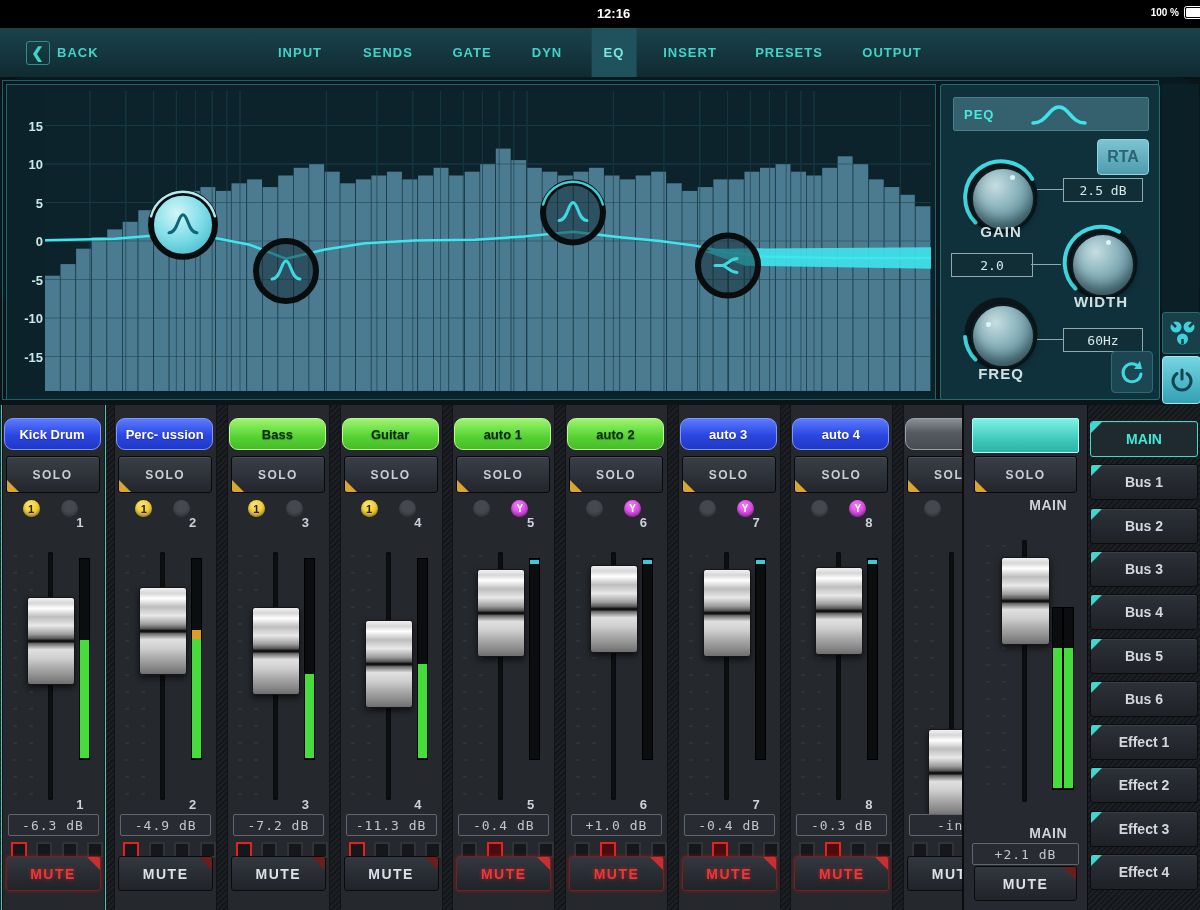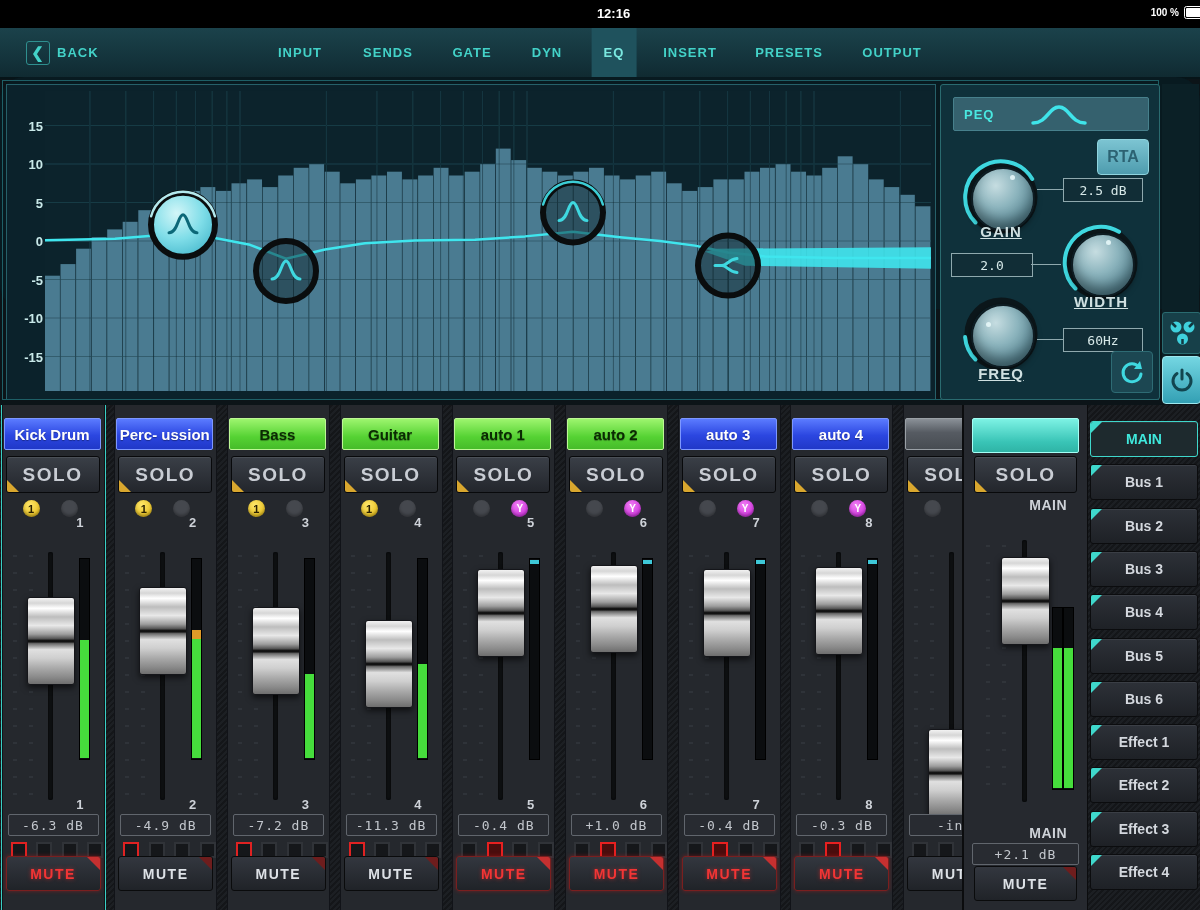--- a/index.html
+++ b/index.html
@@ -40,45 +40,45 @@
   .peq-label{color:#49e8e0;font-size:13px;font-weight:bold;letter-spacing:1px;margin-left:10px;}
   .peq-icon{position:absolute;left:75px;top:5px;}
   .rta-btn{position:absolute;left:156px;top:54px;width:50px;height:34px;border-radius:4px;
            background:linear-gradient(180deg,#7cc4d2,#4e9cae);border:1px solid #8fd4de;
            color:#2c6272;font-size:16px;font-weight:bold;display:flex;align-items:center;justify-content:center;}
   .knob{position:absolute;width:86px;height:86px;}
   .knob-face{position:absolute;left:13px;top:13px;width:60px;height:60px;border-radius:50%;
              background:radial-gradient(circle at 38% 28%,#c6dde1,#8db5be 38%,#5d8b98 72%,#45707e 100%);
              border:2px solid #0e1c22;box-shadow:inset 0 -8px 12px rgba(0,0,0,.35),0 2px 6px rgba(0,0,0,.5);}
   .knob-dot{position:absolute;width:5px;height:5px;border-radius:50%;background:#e6f7f8;opacity:.9;}
-  .panel-lab{position:absolute;color:#cfe0e1;font-size:15px;font-weight:bold;letter-spacing:1px;transform:translateX(-50%);text-decoration:underline;}
+  .panel-lab{position:absolute;color:#cfe0e1;font-size:15px;font-weight:bold;letter-spacing:1px;transform:translateX(-50%);}
   .val-box{position:absolute;height:22px;background:#112d36;border:1px solid #8fa9ae;color:#d6e8e8;
            font-family:"DejaVu Sans Mono",monospace;font-size:13px;display:flex;align-items:center;justify-content:center;}
   .conn{position:absolute;height:1px;background:#8fa9ae;}
   .reset-btn{position:absolute;left:170px;top:266px;width:40px;height:40px;background:#1c4752;border:1px solid #2e6b74;border-radius:4px;display:flex;align-items:center;justify-content:center;}
 
   .side-col{position:absolute;left:1162px;top:7px;width:37px;height:314px;background:#0b2026;}
   .mini-knobs-btn{position:absolute;left:0px;top:228px;width:37px;height:40px;background:#174049;border:1px solid #2a6b70;border-radius:3px;display:flex;align-items:center;justify-content:center;}
   .power-btn{position:absolute;left:0px;top:272px;width:37px;height:46px;border-radius:4px;
              background:linear-gradient(180deg,#74d6e2,#33a0b4);border:1px solid #9fe8ee;display:flex;align-items:center;justify-content:center;}
 
   
   .mixer{position:absolute;left:0;top:405px;width:1200px;height:505px;
          background:repeating-linear-gradient(135deg,#1c1f23 0 2px,#141619 2px 4px);}
   .ch-clip{position:absolute;left:0;top:0;width:962px;height:505px;overflow:hidden;}
   .strip{position:absolute;top:0;width:101px;height:505px;background:#25282d;border-left:1px solid #111318;border-right:1px solid #111318;}
   .strip.selected{box-shadow:0 0 0 1px #39cfc4;}
-  .ch-name{position:absolute;left:1px;top:13px;width:95px;height:30px;border-radius:2px;display:flex;align-items:center;justify-content:center;
-           font-size:15px;font-weight:bold;text-shadow:0 1px 1px rgba(0,0,0,.35);}
+  .ch-name{position:absolute;left:1px;top:13px;width:95px;height:30px;border-radius:9px;display:flex;align-items:center;justify-content:center;
+           font-size:13px;font-weight:bold;text-shadow:0 1px 1px rgba(0,0,0,.35);}
   .ch-name.blue{background:linear-gradient(180deg,#5b7bff 0%,#2b46e0 55%,#2038c8);border:1px solid #7d97ff;color:#fff;}
   .ch-name.green{background:linear-gradient(180deg,#9df56e,#55d233 60%,#46bc2a);border:1px solid #bdf795;color:#0a2a02;}
   .ch-name.gray{background:linear-gradient(180deg,#8a9097,#565b62 45%,#474c52);border:1px solid #9aa0a6;color:#ddd;}
   .solo-btn{position:absolute;left:3px;top:51px;width:92px;height:35px;border-radius:3px;overflow:hidden;
             background:linear-gradient(180deg,#3a3f47,#23262c);border:1px solid #08090b;box-shadow:inset 0 1px 0 rgba(255,255,255,.09);
-            color:#c9cdd4;font-size:19px;font-weight:bold;letter-spacing:1.5px;display:flex;align-items:center;justify-content:center;}
+            color:#c9cdd4;font-size:12px;font-weight:bold;letter-spacing:1.5px;display:flex;align-items:center;justify-content:center;}
   .solo-btn::before{content:"";position:absolute;left:0;bottom:0;width:0;height:0;border-bottom:12px solid #d9a72e;border-right:12px solid transparent;}
   .dot{position:absolute;top:95px;width:17px;height:17px;border-radius:50%;display:flex;align-items:center;justify-content:center;
        font-size:11px;font-weight:bold;box-shadow:inset 0 -2px 3px rgba(0,0,0,.3);}
   .dot.gray{background:#45484e;}
   .dot.yellow{background:radial-gradient(circle at 40% 30%,#ffe76a,#e8c227 70%,#c9a414);color:#2a2000;}
   .dot.magenta{background:radial-gradient(circle at 40% 30%,#ef7df2,#d23ae0 70%,#a81db5);color:#fff;font-size:10px;}
   .ch-num{position:absolute;right:20px;color:#ced2d8;font-size:13px;font-weight:bold;}
   .fader-ticks{position:absolute;left:10px;top:150px;width:20px;height:240px;opacity:.5;
      background:repeating-linear-gradient(180deg,#3a3f45 0 2px,transparent 2px 17px);
      -webkit-mask-image:linear-gradient(90deg,#000 0 4px,transparent 4px 16px,#000 16px 20px);

